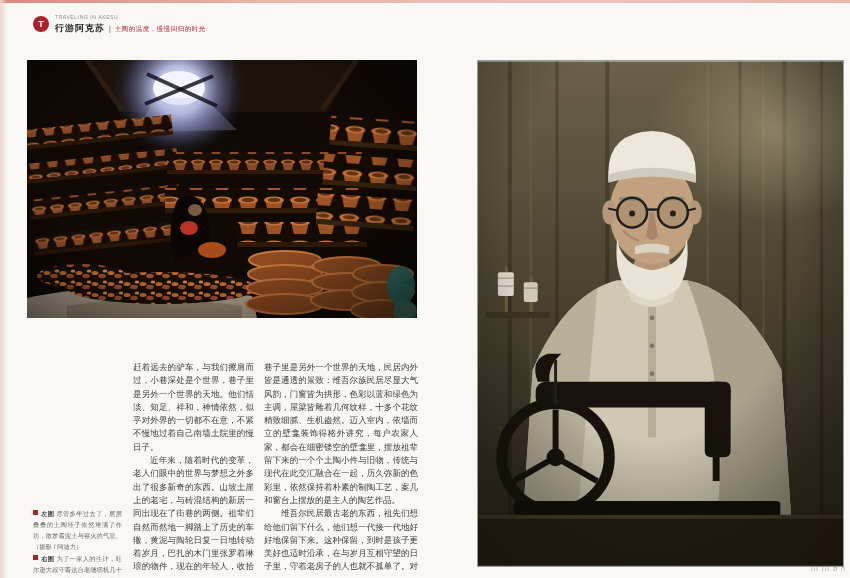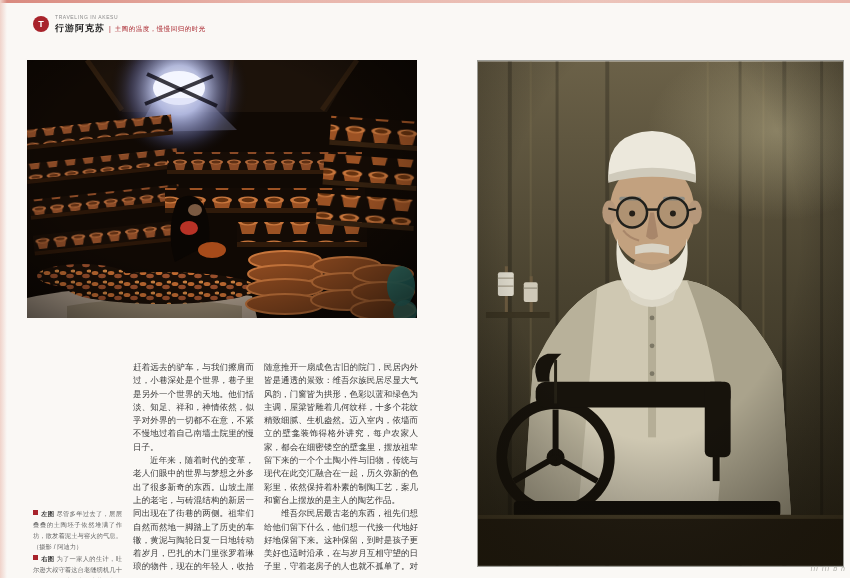--- a/index.html
+++ b/index.html
@@ -172,21 +172,21 @@
 
     <rect width="390" height="258" fill="url(#vin1)"></rect>
   </svg>
 </div>
 
 <div class="col col1">
   <p>赶着远去的驴车，与我们擦肩而过，小巷深处是个世界，巷子里是另外一个世界的天地。他们恬淡、知足、祥和，神情依然，似乎对外界的一切都不在意，不紧不慢地过着自己南墙土院里的慢日子。</p>
   <p class="indent">近年来，随着时代的变革，老人们眼中的世界与梦想之外多出了很多新奇的东西。山坡土崖上的老宅，与砖混结构的新居一同出现在了街巷的两侧。祖辈们自然而然地一脚踏上了历史的车辙，黄泥与陶轮日复一日地转动着岁月，巴扎的木门里张罗着琳琅的物件，现在的年轻人，收拾妥帖了就骑上自行车，从小巷深处一路热闹地骑下，奔向大路。</p>
 </div>
 <div class="col col2">
-  <p>随意推开一扇成色古旧的院门，民居内外皆是通透的景致：维吾尔族民居尽显大气风韵，门窗皆为拱形，色彩以蓝和绿色为主调，屋梁皆雕着几何纹样，十多个花纹精致细腻、生机盎然。迈入室内，依墙而立的壁龛装饰得格外讲究，每户农家人家，都会在细密镂空的壁龛里，摆放祖辈留下来的一个个土陶小件与旧物，传统与现代在此交汇融合在一起，历久弥新的色彩里，依然保持着朴素的制陶工艺，案几和窗台上摆放的是主人的陶艺作品。</p>
+  <p>巷子里是另外一个世界的天地，民居内外皆是通透的景致：维吾尔族民居尽显大气风韵，门窗皆为拱形，色彩以蓝和绿色为主调，屋梁皆雕着几何纹样，十多个花纹精致细腻、生机盎然。迈入室内，依墙而立的壁龛装饰得格外讲究，每户农家人家，都会在细密镂空的壁龛里，摆放祖辈留下来的一个个土陶小件与旧物，传统与现代在此交汇融合在一起，历久弥新的色彩里，依然保持着朴素的制陶工艺，案几和窗台上摆放的是主人的陶艺作品。</p>
   <p class="indent">维吾尔民居最古老的东西，祖先们想给他们留下什么，他们想一代接一代地好好地保留下来。这种保留，到时是孩子更美好也适时沿承，在与岁月互相守望的日子里，守着老房子的人也就不孤单了。对于守望者而言，这是一种坚持，留在老屋里的不仅是物件与旧时光，更有祖辈流传下来的手艺与风景，总会有守着生活其中的人，把这种朴素的传承继续下去，也正因为这份守候，让每一次远行都变成了值得铭记的乡愁。</p>
 </div>
 
 <div class="captions">
   <p><span class="cap-bullet"></span><span class="cap-label">左图</span><span>尽管多年过去了，层层叠叠的土陶坯子依然堆满了作坊，散发着泥土与窑火的气息。（摄影 / 阿迪力）</span></p>
   <p><span class="cap-bullet"></span><span class="cap-label">右图</span><span>为了一家人的生计，吐尔逊大叔守着这台老缝纫机几十年，一针一线缝出了小巷人家的日子。（摄影 / 阿迪力）</span></p>
 </div>
 
 <div class="photo-right">
   <svg width="365" height="505" viewBox="0 0 367 507" xmlns="http://www.w3.org/2000/svg">

